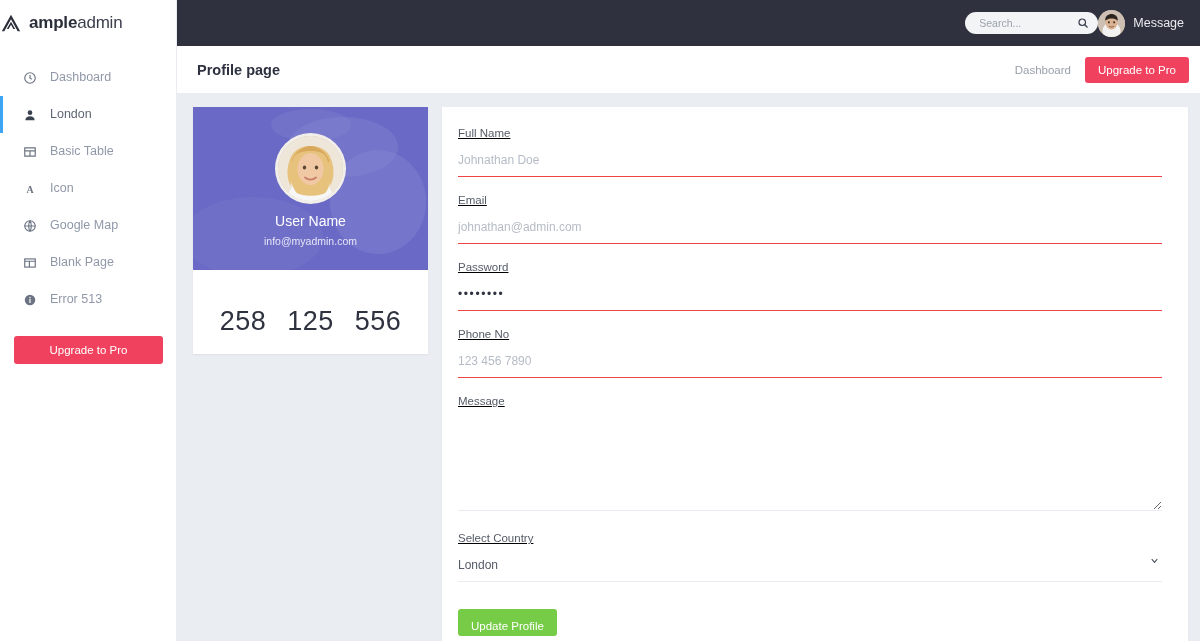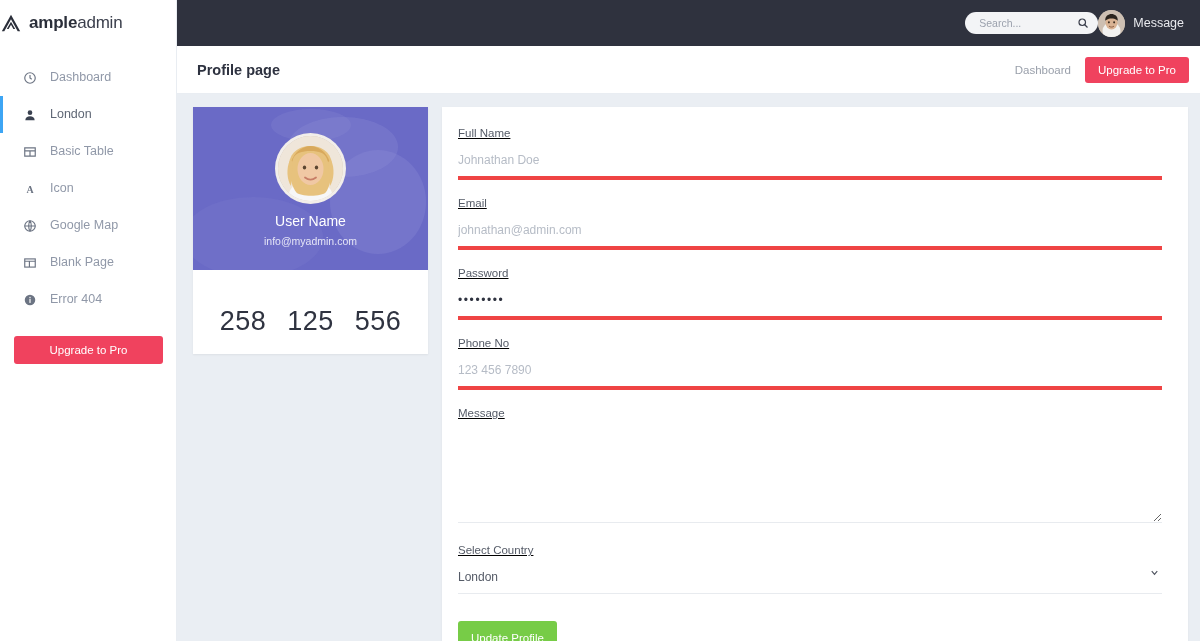--- a/index.html
+++ b/index.html
@@ -162,21 +162,21 @@
   .form-card {
     flex: 1;
     background: #fff;
     min-height: 520px;
     box-shadow: 0 1px 2px rgba(0,0,0,.06);
     padding: 20px 26px 26px 16px;
   }
   .fgroup { margin-bottom: 17px; text-decoration: underline; }
   .flabel { display:block; font-size: 11.5px; color: #555b67; margin-bottom: 11px; }
   .finput {
-    width: 100%; border: none; border-bottom: 4px solid #ef4444;
+    width: 100%; border: none; border-bottom: 1px solid #ef4444;
     outline: none; background: transparent;
     font-size: 12px; color: #2f3340;
     padding: 0 0 9px 0;
     font-family: "Liberation Sans", sans-serif;
   }
   .finput::placeholder { color: #b6bcc6; }
   .finput.pw { letter-spacing: 1.6px; color: #2f3340; }
   .ftext {
     width: 100%; height: 93px; resize: vertical;
     border: none; border-bottom: 1px solid #e8ebef;
@@ -280,21 +280,21 @@
       </div>
 
       <div class="nav-item">
         <span class="ic">
           <svg width="14" height="14" viewBox="0 0 24 24" fill="currentColor">
               <circle cx="12" cy="12" r="9"></circle>
               <rect x="11" y="10" width="2" height="7" fill="#fff"></rect>
               <rect x="11" y="6.6" width="2" height="2.2" fill="#fff"></rect>
             </svg>
         </span>
-        <span class="nav-label">Error 404</span>
+        <span class="nav-label">Error 513</span>
       </div>
 
     </nav>
 
     <button class="side-cta">Upgrade to Pro</button>
   </aside>
 
   <div class="main">
 
     <header class="topbar">

